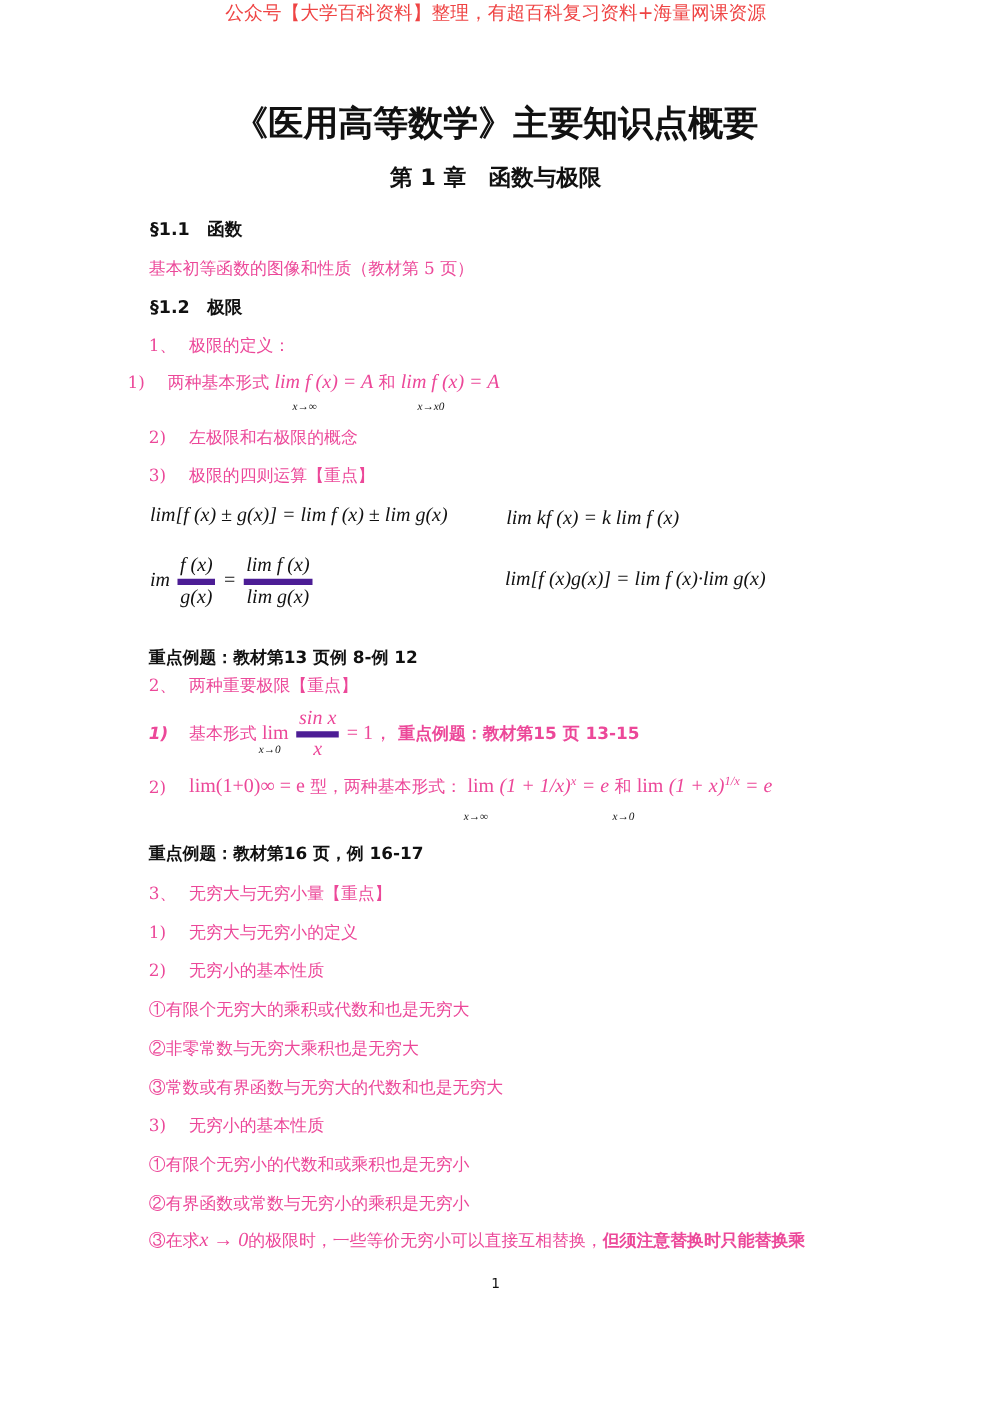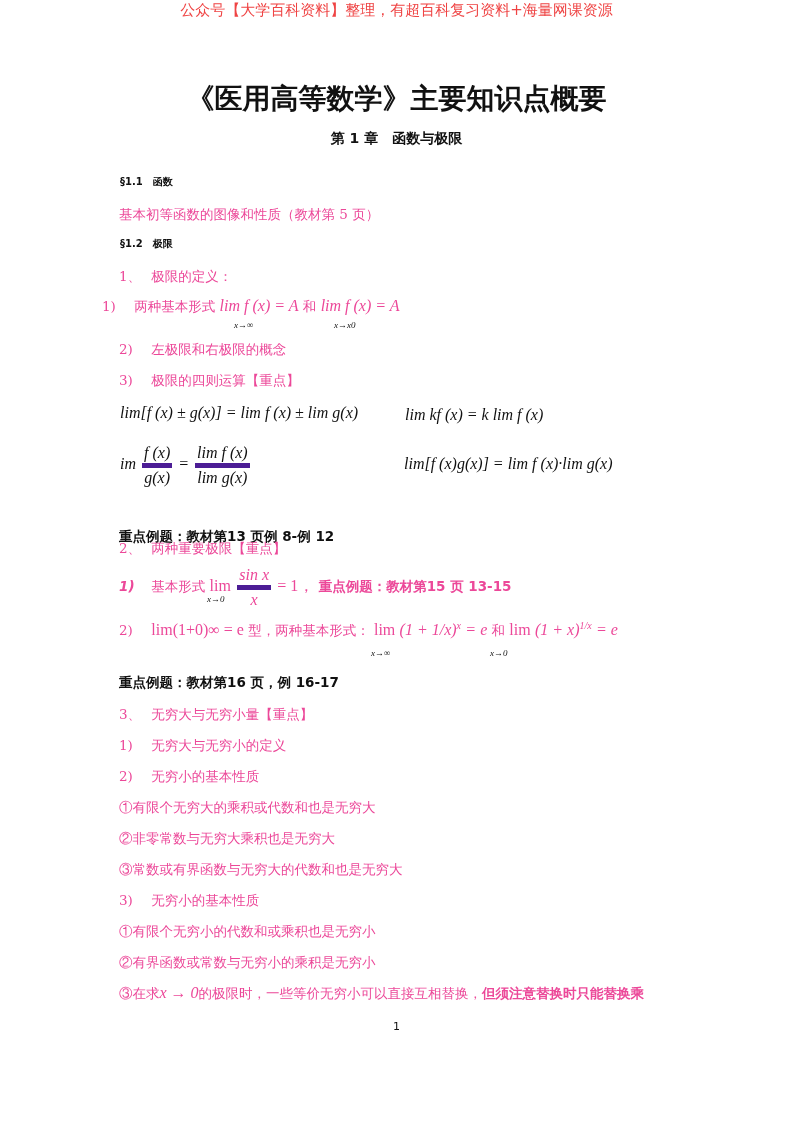--- a/index.html
+++ b/index.html
@@ -3,23 +3,23 @@
 <meta charset="utf-8">
 <style>
   html, body { margin: 0; padding: 0; background: #ffffff; }
   body { width: 793px; height: 1122px; position: relative; overflow: hidden;
          font-family: "DejaVu Serif", "Liberation Serif", serif; color: #111; }
   .abs { position: absolute; white-space: nowrap; }
   .header { top: 0; left: 0; width: 793px; text-align: center; font-size: 15px; line-height: 20px; color: #ef4444;
             font-family: "DejaVu Sans", sans-serif; }
   .title { top: 80px; left: 0; width: 793px; text-align: center; font-size: 28px; font-weight: bold;
            font-family: "DejaVu Sans", sans-serif; }
-  .chapter { top: 130px; left: 0; width: 793px; text-align: center; font-size: 14px; font-weight: bold;
+  .chapter { top: 130px; left: 0; width: 793px; text-align: center; font-size: 18px; font-weight: bold;
              font-family: "DejaVu Sans", sans-serif; }
-  .sec { font-size: 10px; font-weight: bold; font-family: "DejaVu Sans", sans-serif; }
+  .sec { font-size: 14px; font-weight: bold; font-family: "DejaVu Sans", sans-serif; }
   .p { font-size: 13.5px; color: #ec4899; }
   .bold { font-weight: bold; font-family: "DejaVu Sans", sans-serif; font-size: 13.5px; }
   .it { font-style: italic; }
   .math { font-family: "Liberation Serif", "DejaVu Serif", serif; font-size: 16px; }
   .sub { font-family: "Liberation Serif", serif; font-size: 9px; font-style: italic; position: absolute; }
   .frac { display: inline-block; vertical-align: middle; text-align: center; margin: 0 2px; }
   .frac .num { display: block; border-bottom: 5px solid #4c1d95; padding: 0 2px; line-height: 20px; }
   .frac .den { display: block; padding: 0 2px; line-height: 20px; }
   .page-num { top: 1020px; left: 0; width: 793px; text-align: center; font-size: 11px; font-family: "DejaVu Sans", sans-serif; }
   .num-label { display: inline-block; width: 28px; }
@@ -63,21 +63,21 @@
 <div class="abs math it" style="top:406px;left:405px;">lim kf (x) = k lim f (x)</div>
 
 <div class="abs math it" style="top:443px;left:120px;">
   <span>im</span>
   <span class="frac"><span class="num">f (x)</span><span class="den">g(x)</span></span>
   <span>=</span>
   <span class="frac"><span class="num">lim f (x)</span><span class="den">lim g(x)</span></span>
 </div>
 <div class="abs math it" style="top:455px;left:404px;">lim[f (x)g(x)] = lim f (x)·lim g(x)</div>
 
-<div class="abs bold" style="top:528px;left:119px;">重点例题：教材第13 页例 8-例 12</div>
+<div class="abs bold" style="top:517px;left:119px;">重点例题：教材第13 页例 8-例 12</div>
 
 <div class="abs p" style="top:540px;left:119px;">
   <span class="num-label">2、</span>
   <span>两种重要极限【重点】</span>
 </div>
 
 <div class="abs p" style="top:565px;left:119px;">
   <span class="num-label bold it">1)</span>
   <span>基本形式</span>
   <span class="math">lim</span>

